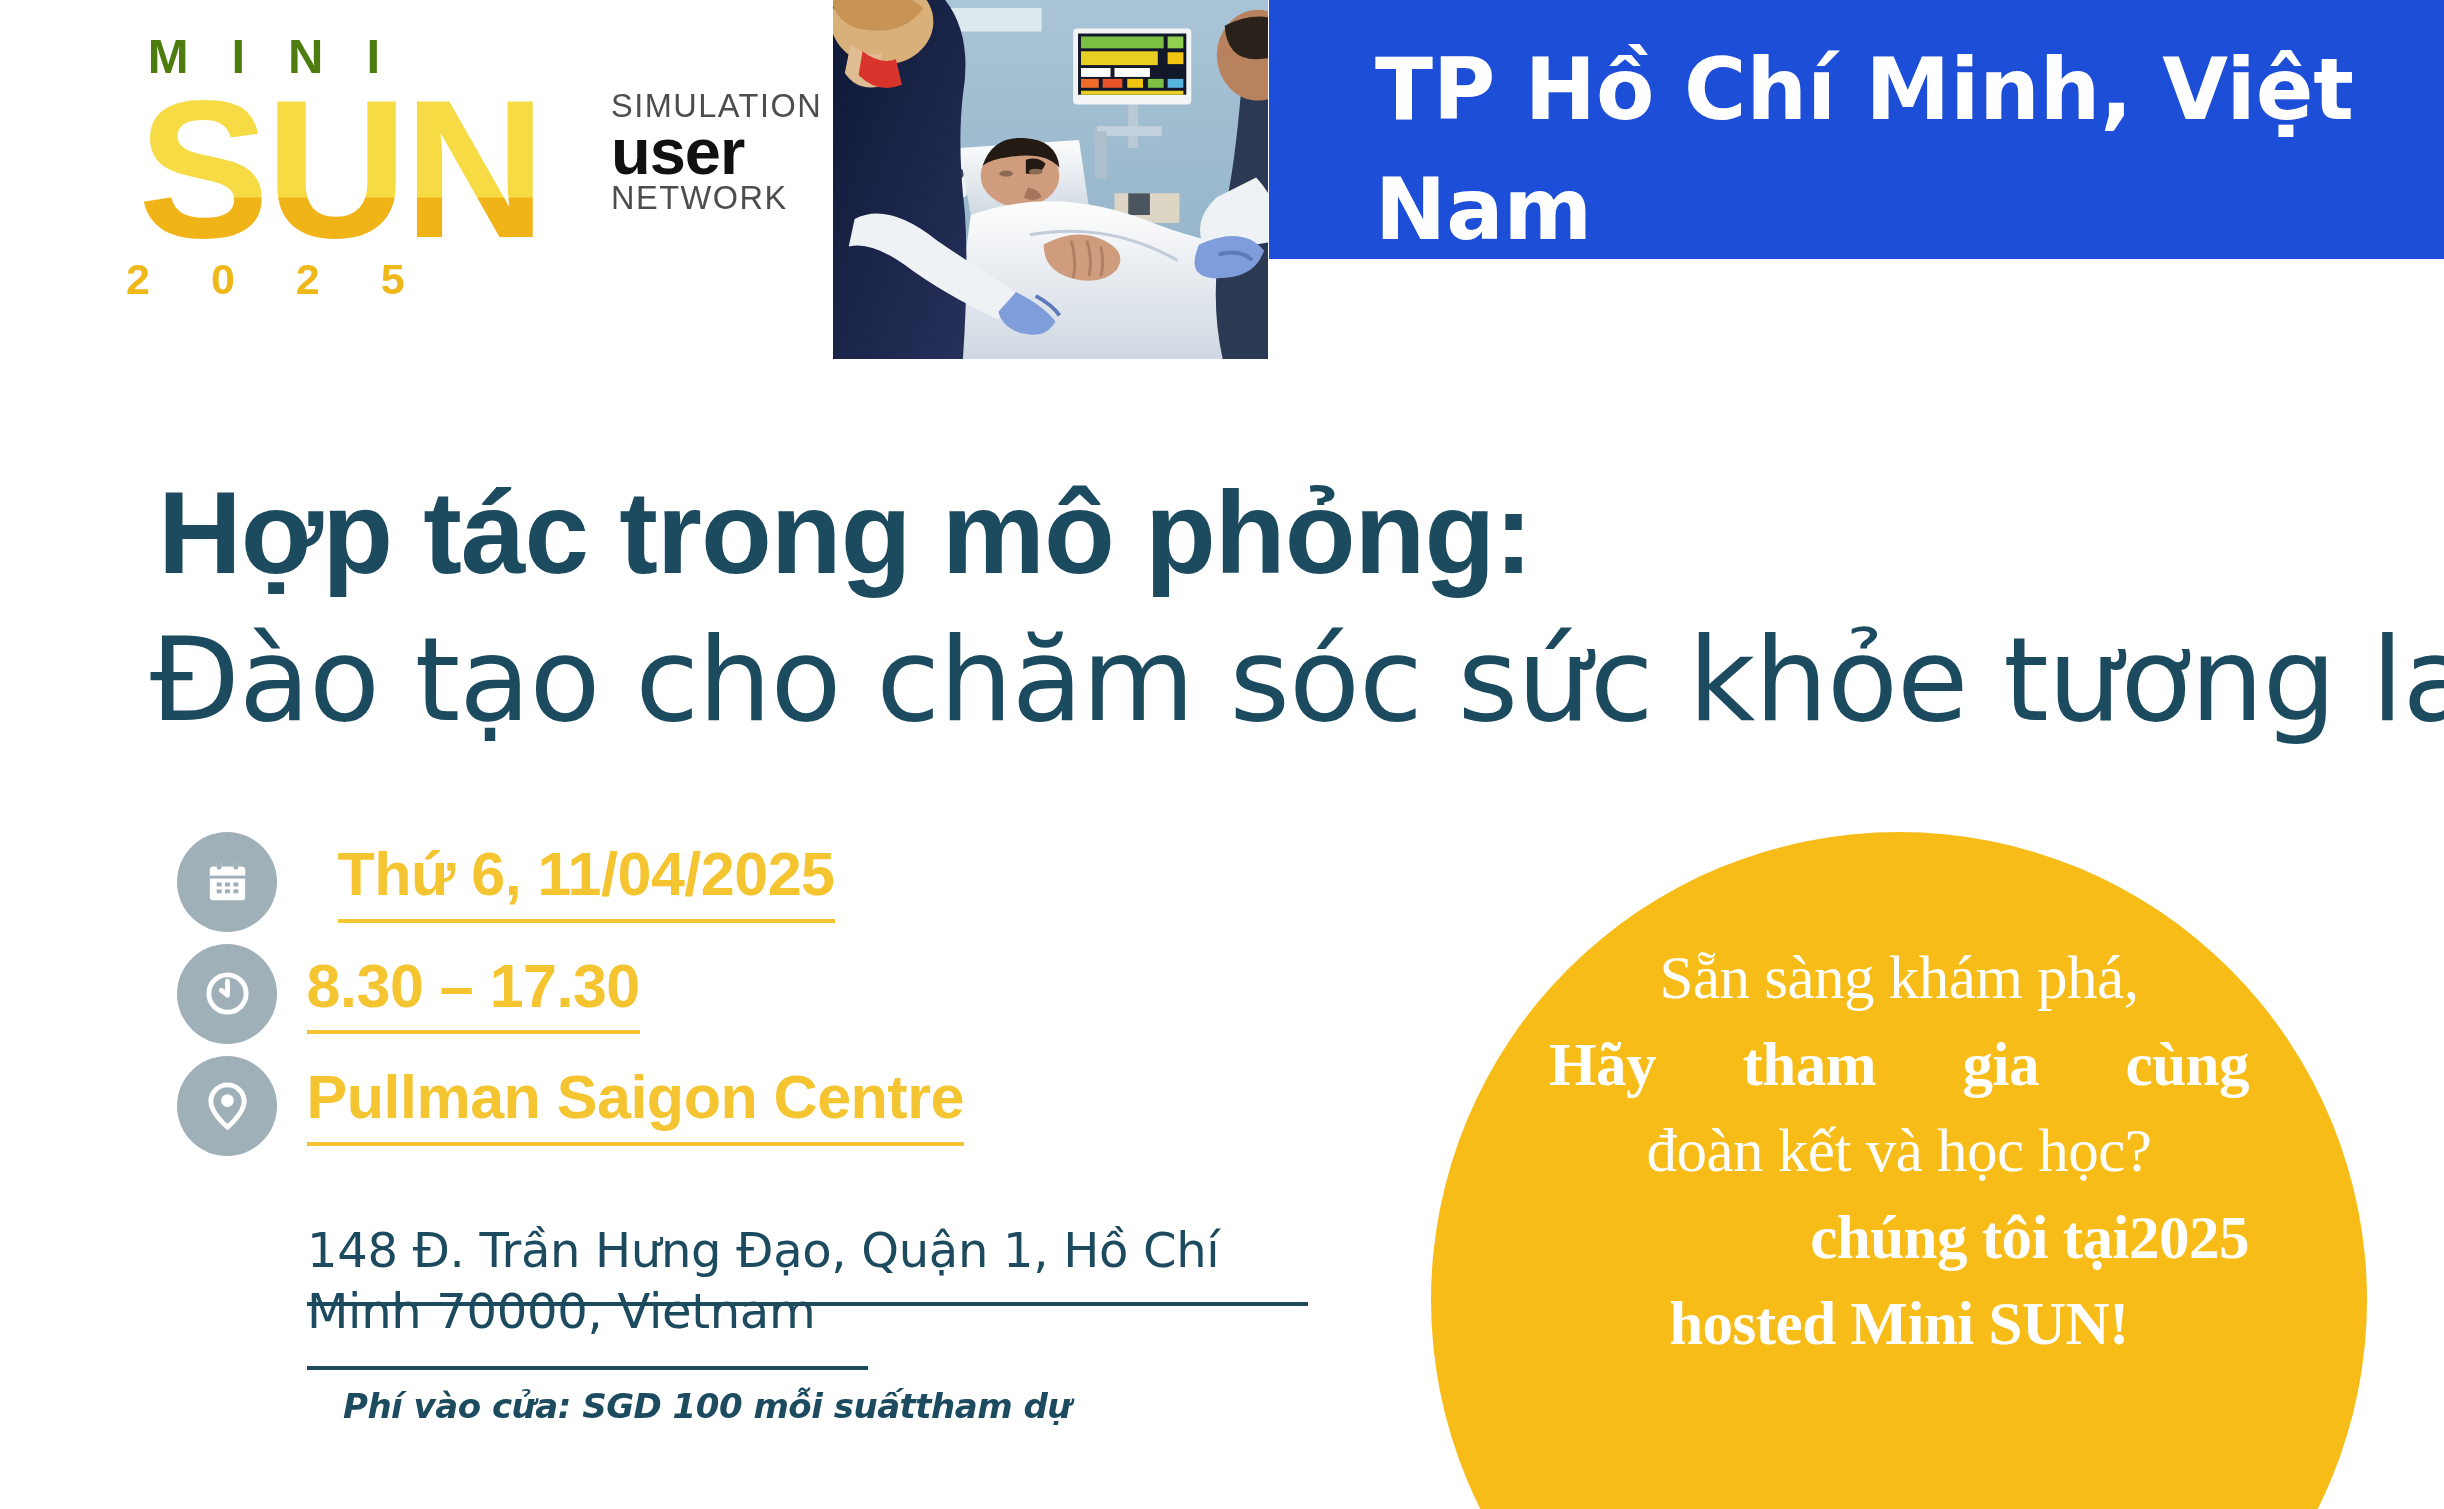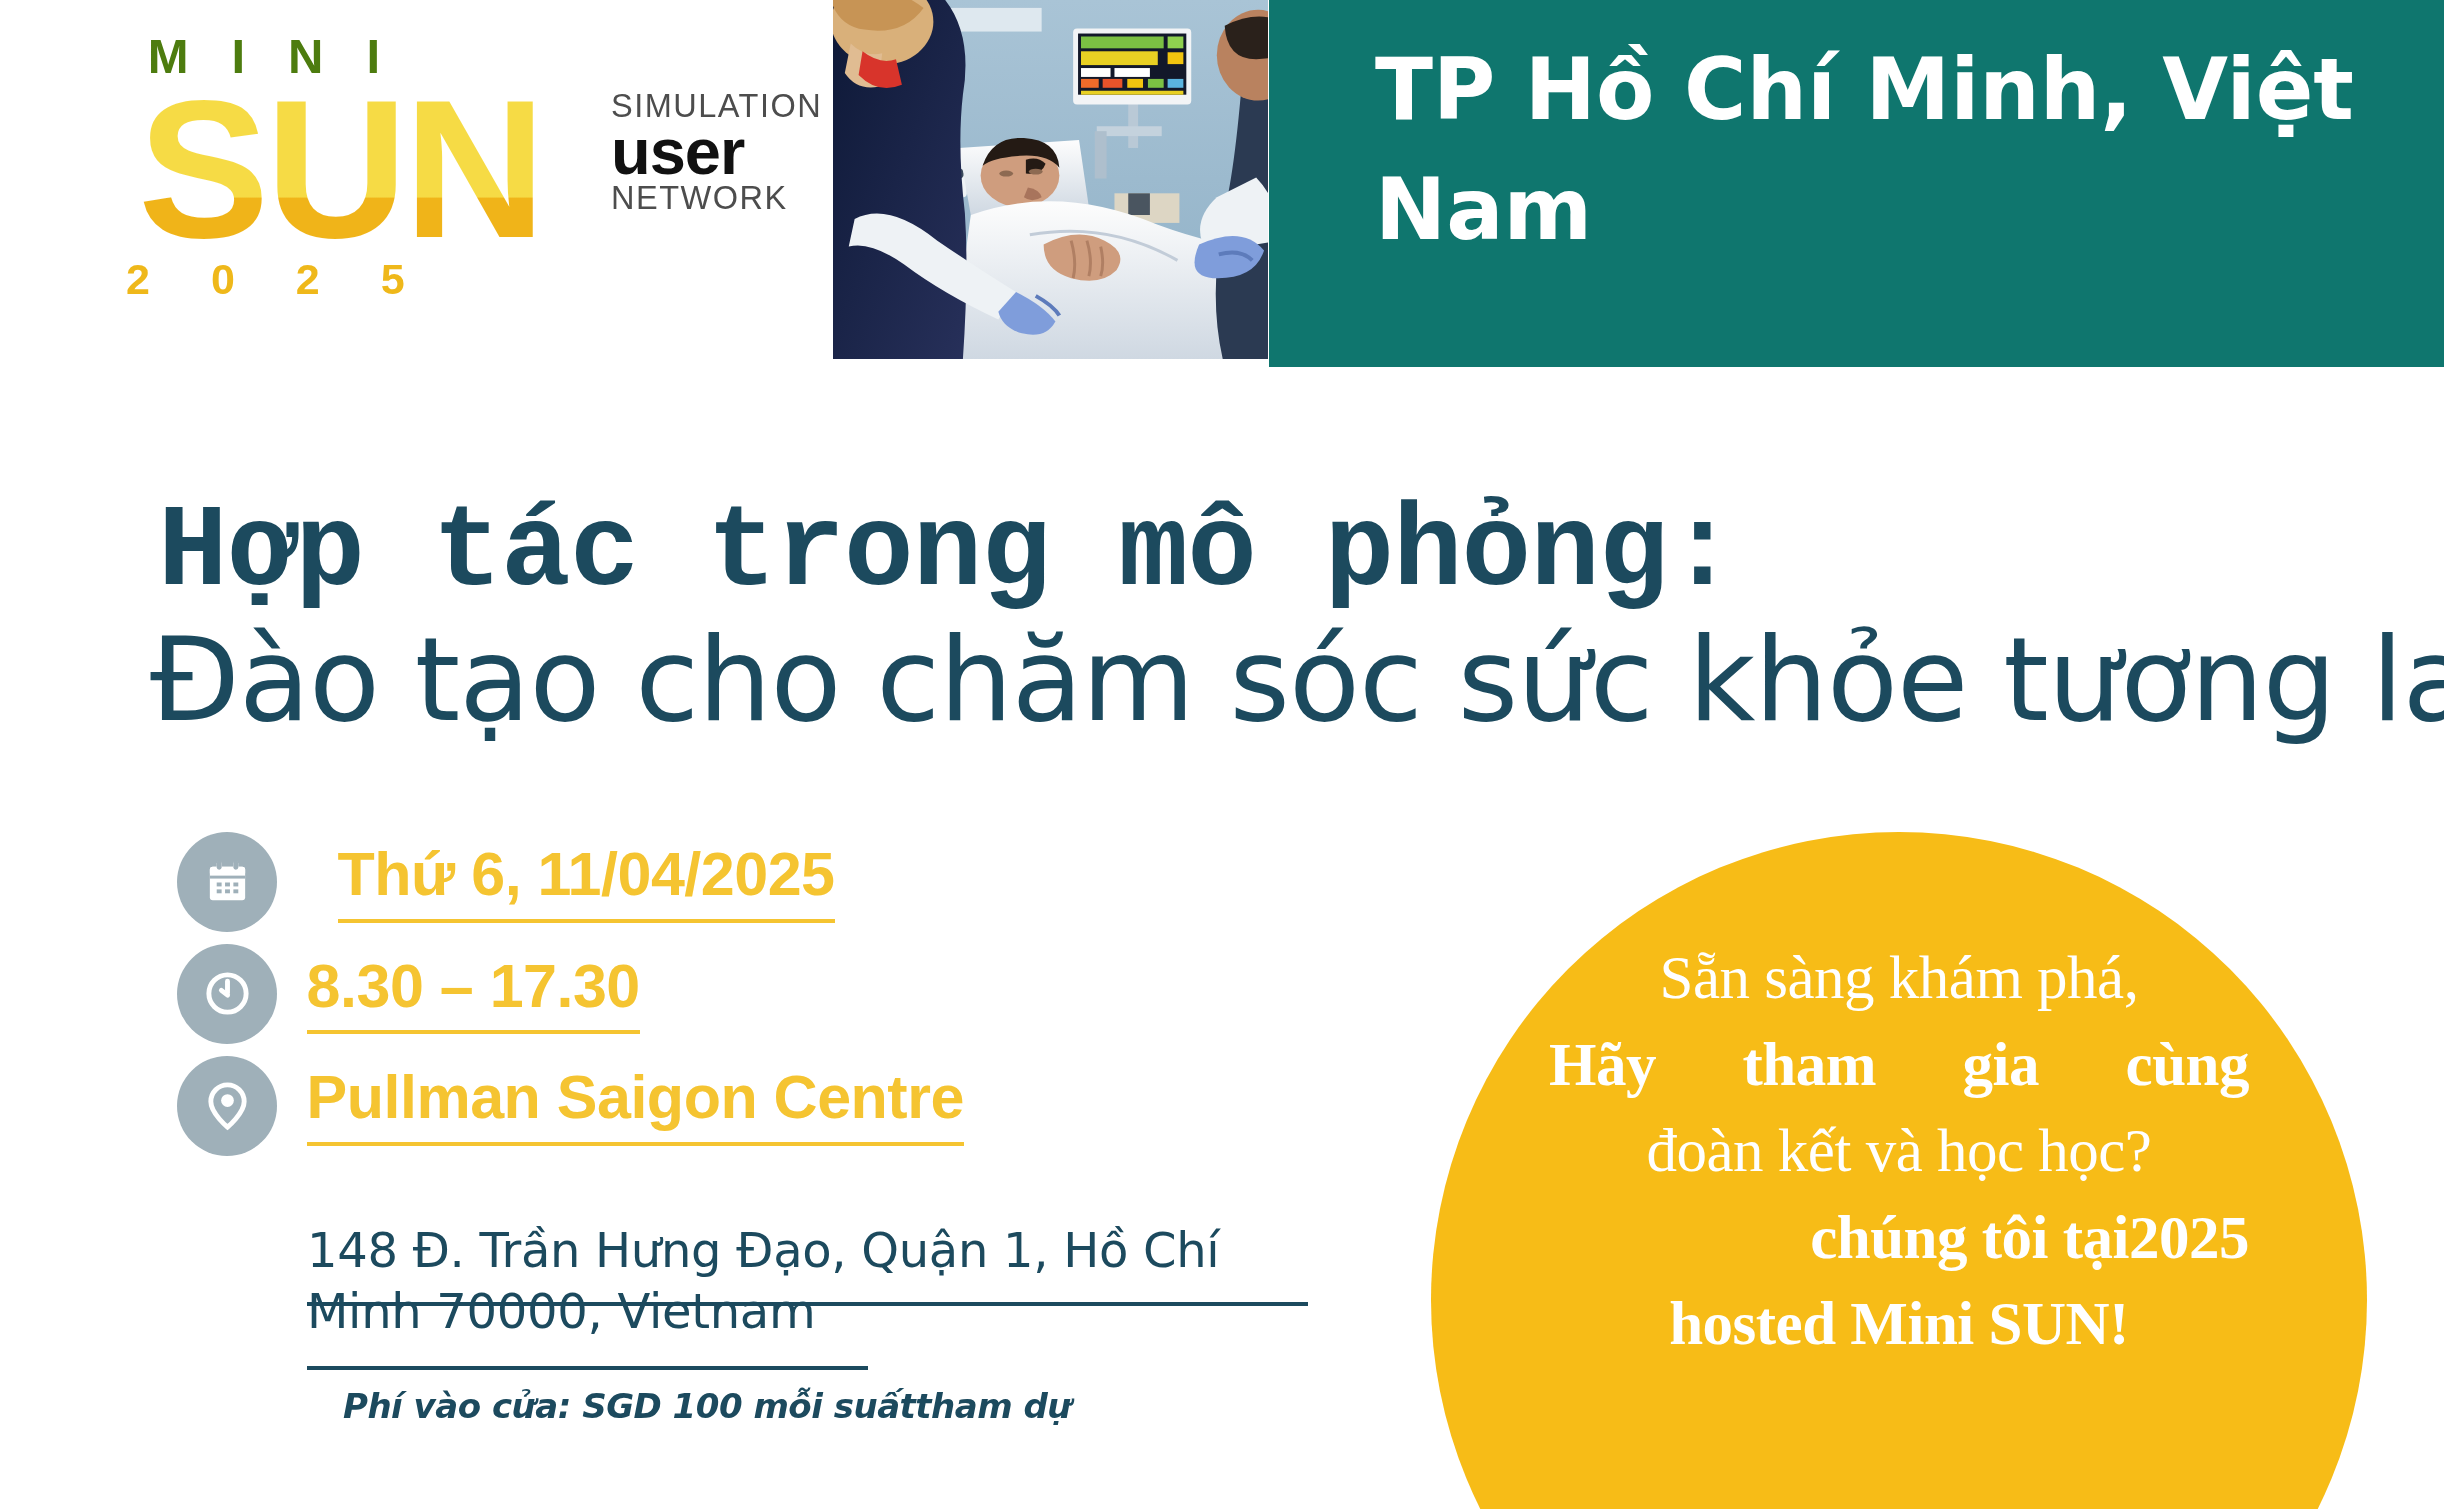--- a/index.html
+++ b/index.html
@@ -56,36 +56,36 @@
     font-size:43px; font-weight:700; letter-spacing:61px;
     color:#EFB81A; line-height:1;
   }
 
   
   .header-photo {
     position:absolute; left:833px; top:0; width:435px; height:359px;
     overflow:hidden; background:#8aa8bd;
   }
   .header-banner {
-    position:absolute; left:1269px; top:0; width:1176px; height:367px;
-    background:#0f766e;
+    position:absolute; left:1269px; top:0; width:1176px; height:259px;
+    background:#1d4ed8;
   }
   .banner-text {
     position:absolute; left:106px; top:29.6px;
     color:#ffffff; font-size:85px; font-weight:600;
     line-height:1.42; letter-spacing:0px;
     font-family:"DejaVu Sans", sans-serif;
   }
 
   
   .headline1 {
-    position:absolute; left:158px; top:490px;
+    position:absolute; left:158px; top:470px;
     font-size:116px; font-weight:700; color:#1C4A5E;
     letter-spacing:-1px; line-height:1.1;
-    font-family:Liberation Mono, monospace;
+    font-family:Liberation Sans, sans-serif;
   }
   .headline2 {
     position:absolute; left:150px; top:616px;
     font-size:116px; font-weight:400; color:#1C4A5E;
     letter-spacing:-1px; line-height:1.1;
     font-family:"DejaVu Sans", sans-serif;
     white-space:nowrap;
   }
 
   

